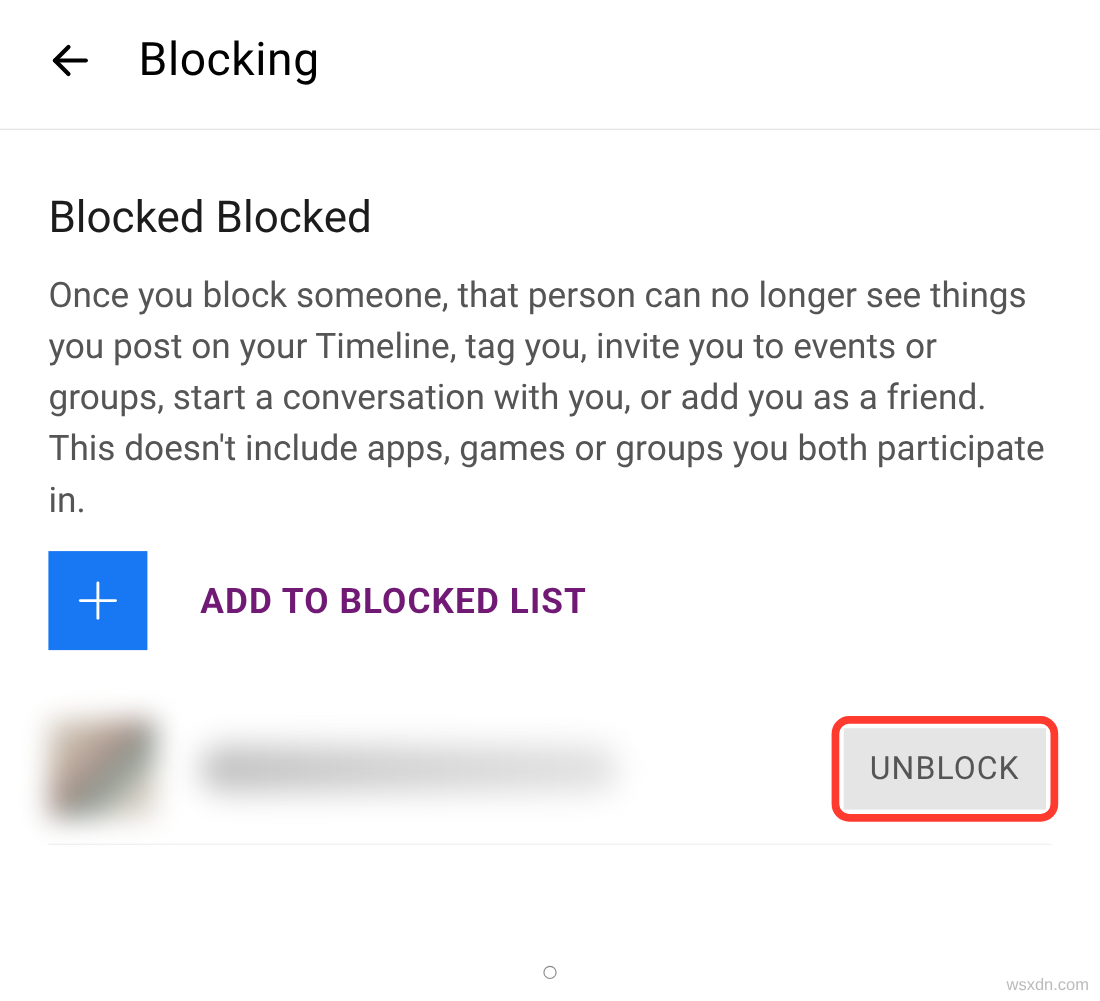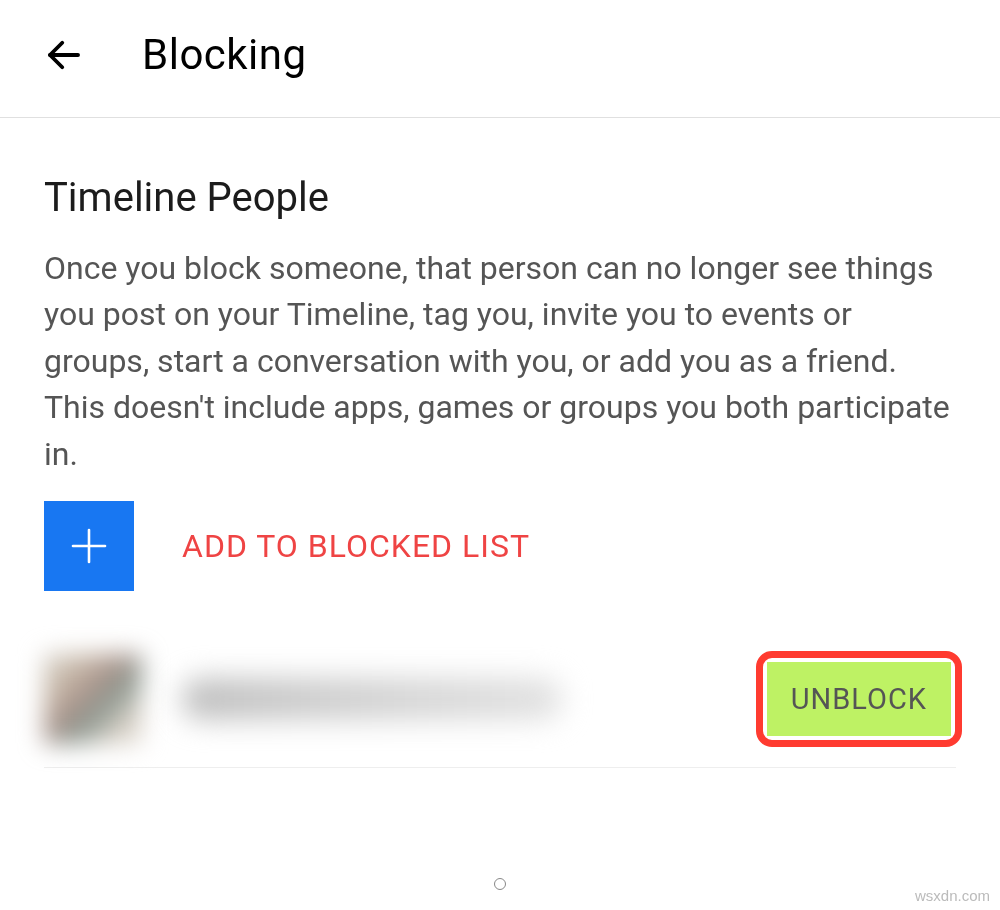--- a/index.html
+++ b/index.html
@@ -12,21 +12,20 @@
       background: #fff;
       width: 1000px;
       height: 910px;
       position: relative;
     }
     .header {
       display: flex;
       align-items: center;
       padding: 30px 40px 38px 40px;
       border-bottom: 1px solid #e0e0e0;
-      gap: 16px;
     }
     .back-arrow {
       width: 48px;
       height: 48px;
       display: flex;
       align-items: center;
       justify-content: center;
       margin-right: 38px;
       cursor: pointer;
     }
@@ -62,22 +61,22 @@
       width: 90px;
       height: 90px;
       background: #1877f2;
       display: flex;
       align-items: center;
       justify-content: center;
       margin-right: 48px;
     }
     .add-label {
       font-size: 32px;
-      font-weight: 400;
-      color: #ef4444;
+      font-weight: 700;
+      color: #701a75;
       letter-spacing: 1px;
     }
     .list-row {
       display: flex;
       align-items: center;
       padding: 16px 0 20px 0;
       border-bottom: 1px solid #eee;
     }
     .avatar {
       width: 98px;
@@ -102,21 +101,21 @@
       border: 7px solid #ff3b30;
       border-radius: 16px;
       padding: 4px;
       margin-right: -6px;
     }
     .unblock-button {
       padding: 20px 24px;
       font-size: 29px;
       color: #555;
       letter-spacing: 1px;
-      background: #bef264;
+      background: #e5e5e5;
       cursor: pointer;
     }
     .bottom-dot {
       position: absolute;
       bottom: 20px;
       left: 50%;
       transform: translateX(-50%);
       width: 12px;
       height: 12px;
       border: 1.5px solid #888;
@@ -139,21 +138,21 @@
   <div class="back-arrow">
     <svg width="42" height="42" viewBox="0 0 24 24" fill="none" stroke="#000" stroke-width="2.2" stroke-linecap="round" stroke-linejoin="round">
       <line x1="20" y1="12" x2="4" y2="12"></line>
       <polyline points="11 5 4 12 11 19"></polyline>
     </svg>
   </div>
   <div class="header-title">Blocking</div>
 </div>
 
 <div class="content">
-  <div class="section-title">Timeline People</div>
+  <div class="section-title">Blocked Blocked</div>
   <div class="description">Once you block someone, that person can no longer see things you post on your Timeline, tag you, invite you to events or groups, start a conversation with you, or add you as a friend. This doesn't include apps, games or groups you both participate in.</div>
 
   <div class="add-row">
     <div class="plus-button">
       <svg width="48" height="48" viewBox="0 0 24 24" fill="none" stroke="#fff" stroke-width="1.3" stroke-linecap="round">
         <line x1="12" y1="4" x2="12" y2="20"></line>
         <line x1="4" y1="12" x2="20" y2="12"></line>
       </svg>
     </div>
     <div class="add-label">ADD TO BLOCKED LIST</div>

